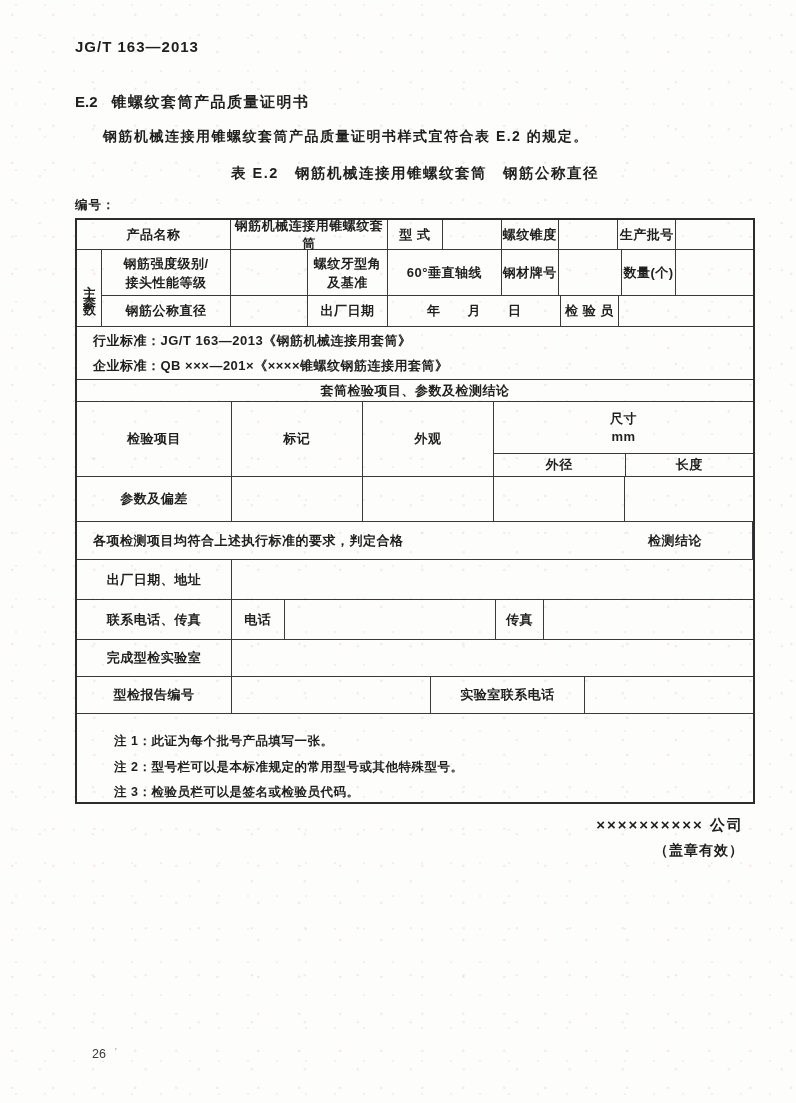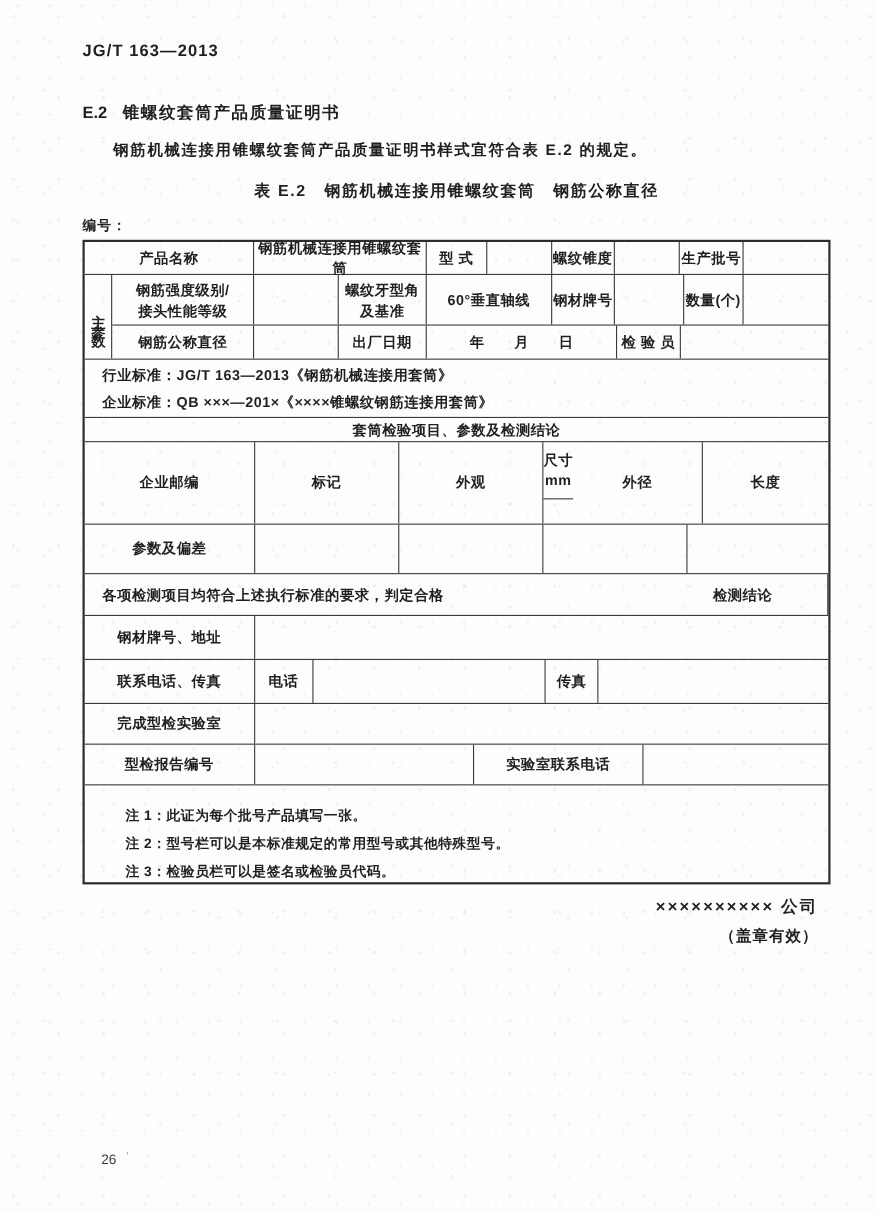--- a/index.html
+++ b/index.html
@@ -29,21 +29,21 @@
   .td{display:flex;align-items:center;justify-content:center;border-right:1px solid #3a3a3a;box-sizing:border-box;text-align:center;}
   .td.no-r{border-right:none;}
   .td.col{flex-direction:column;line-height:19px;}
   .td.left{justify-content:flex-start;text-align:left;}
   .stack{display:flex;flex-direction:column;flex:1;}
   .stack .tr:last-child{border-bottom:none;}
   .vcell span{writing-mode:vertical-rl;text-orientation:upright;letter-spacing:9px;}
   .pre{white-space:pre;}
   .std-val{flex-direction:column;align-items:flex-start;justify-content:center;padding-left:16px;line-height:25px;text-align:left;}
   .bar{justify-content:center;font-weight:bold;}
-  .size-group{display:flex;flex-direction:row;flex:1;box-sizing:border-box;}
+  .size-group{display:flex;flex-direction:column;flex:1;box-sizing:border-box;}
   .size-top{height:52px;display:flex;flex-direction:column;align-items:center;justify-content:center;line-height:18px;border-bottom:1px solid #3a3a3a;box-sizing:border-box;}
   .size-bottom{display:flex;flex:1;}
   .notes-cell{display:block;padding:15px 10px 0 37px;line-height:25.5px;font-size:12.5px;text-align:left;box-sizing:border-box;}
   .notes-cell div{white-space:nowrap;}
   .footer-sign{position:absolute;top:812px;right:52px;text-align:right;}
   .footer-sign .company{font-size:15px;font-weight:bold;letter-spacing:2px;line-height:26px;}
   .footer-sign .seal{font-size:14px;font-weight:bold;letter-spacing:1px;line-height:24px;}
   .page-number{position:absolute;left:92px;top:1046px;font-size:12.5px;color:#3a3a3a;}
   .page-number::after{content:"\2032";font-size:9px;color:#888;margin-left:9px;vertical-align:4px;}
 </style>
@@ -114,21 +114,21 @@
         <div>行业标准：JG/T 163—2013《钢筋机械连接用套筒》</div>
         <div>企业标准：QB ×××—201×《××××锥螺纹钢筋连接用套筒》</div>
       </div>
     </div>
 
     <div class="tr" style="height:22px;">
       <div class="td no-r bar" style="flex:1;">套筒检验项目、参数及检测结论</div>
     </div>
 
     <div class="tr" style="height:75px;">
-      <div class="td" style="width:22.9%;">企业邮编</div>
+      <div class="td" style="width:22.9%;">检验项目</div>
       <div class="td" style="width:19.4%;">标记</div>
       <div class="td" style="width:19.4%;">外观</div>
       <div class="size-group">
         <div class="size-top">
           <div>尺寸</div>
           <div>mm</div>
         </div>
         <div class="size-bottom">
           <div class="td" style="width:50.8%;">外径</div>
           <div class="td no-r" style="flex:1;">长度</div>
@@ -143,21 +143,21 @@
       <div class="td" style="width:19.4%;"></div>
       <div class="td no-r" style="flex:1;"></div>
     </div>
 
     <div class="tr" style="height:38px;">
       <div class="td no-r left" style="flex:1;padding-left:16px;">各项检测项目均符合上述执行标准的要求，判定合格</div>
       <div class="td" style="width:22.9%;">检测结论</div>
     </div>
 
     <div class="tr" style="height:40px;">
-      <div class="td" style="width:22.9%;">钢材牌号、地址</div>
+      <div class="td" style="width:22.9%;">出厂日期、地址</div>
       <div class="td no-r" style="flex:1;"></div>
     </div>
 
     <div class="tr" style="height:40px;">
       <div class="td" style="width:22.9%;">联系电话、传真</div>
       <div class="td" style="width:7.8%;">电话</div>
       <div class="td" style="width:31.3%;"></div>
       <div class="td" style="width:7.1%;">传真</div>
       <div class="td no-r" style="flex:1;"></div>
     </div>

